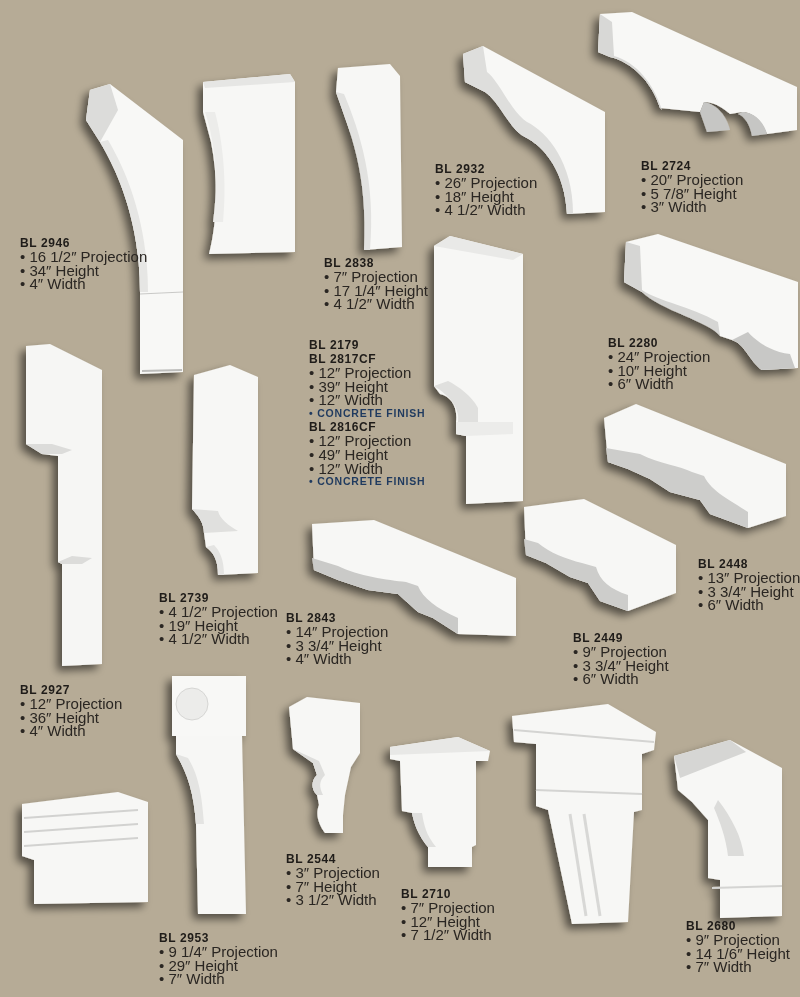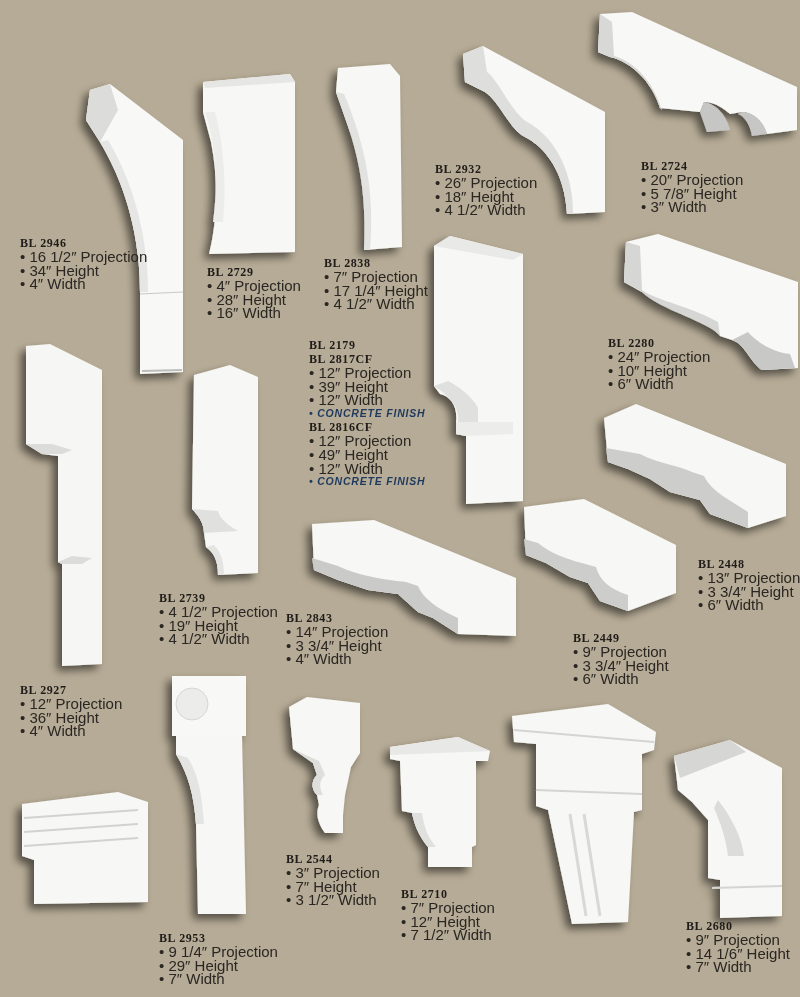--- a/index.html
+++ b/index.html
@@ -1,23 +1,23 @@
 <!DOCTYPE html>
 <html><head>
 <meta charset="utf-8">
 <style>
   html,body{margin:0;padding:0;}
   body{width:800px;height:997px;background:#b5aa95;position:relative;overflow:hidden;font-family:"DejaVu Sans","Liberation Sans",sans-serif;}
   .canvas{position:absolute;left:0;top:0;width:800px;height:997px;background:#b6ab96;}
   svg.shape{position:absolute;overflow:visible;}
   .label{position:absolute;color:#2a2622;font-size:10.5px;line-height:13.6px;white-space:nowrap;}
-  .label .title{font-family:Liberation Serif, serif;font-weight:bold;font-size:12px;letter-spacing:0.6px;color:#1f1c19;display:block;line-height:14px;}
+  .label .title{font-family:Liberation Sans, sans-serif;font-weight:bold;font-size:12px;letter-spacing:0.6px;color:#1f1c19;display:block;line-height:14px;}
   .label .spec{display:block;font-family:Liberation Sans, sans-serif;font-size:15px;}
   .label .spec::before{content:"\2022\00a0";}
-  .label .finish{display:block;color:#1f3a5f;font-family:"Liberation Sans",sans-serif;font-weight:bold;font-size:10.5px;letter-spacing:0.8px;font-style:italic;}
+  .label .finish{display:block;color:#1f3a5f;font-family:"Liberation Sans",sans-serif;font-weight:bold;font-size:10.5px;letter-spacing:0.8px;}
   .label .finish::before{content:"\2022\00a0";}
 </style>
 </head>
 <body>
 
 <div class="canvas">
 
   <svg width="0" height="0" style="position:absolute">
     <defs>
       <filter id="sh" x="-30%" y="-30%" width="160%" height="160%">
@@ -189,26 +189,20 @@
     </g>
   </svg>
 
   <div class="label" style="left:20px;top:236px">
     <span class="title">BL 2946</span>
     <span class="spec">16 1/2″ Projection</span>
     <span class="spec">34″ Height</span>
     <span class="spec">4″ Width</span>
   </div>
 
-  <div class="label" style="left:207px;top:265px">
-    <span class="title">BL 2729</span>
-    <span class="spec">4″ Projection</span>
-    <span class="spec">28″ Height</span>
-    <span class="spec">16″ Width</span>
-  </div>
 
   <div class="label" style="left:324px;top:256px">
     <span class="title">BL 2838</span>
     <span class="spec">7″ Projection</span>
     <span class="spec">17 1/4″ Height</span>
     <span class="spec">4 1/2″ Width</span>
   </div>
 
   <div class="label" style="left:435px;top:162px">
     <span class="title">BL 2932</span>

